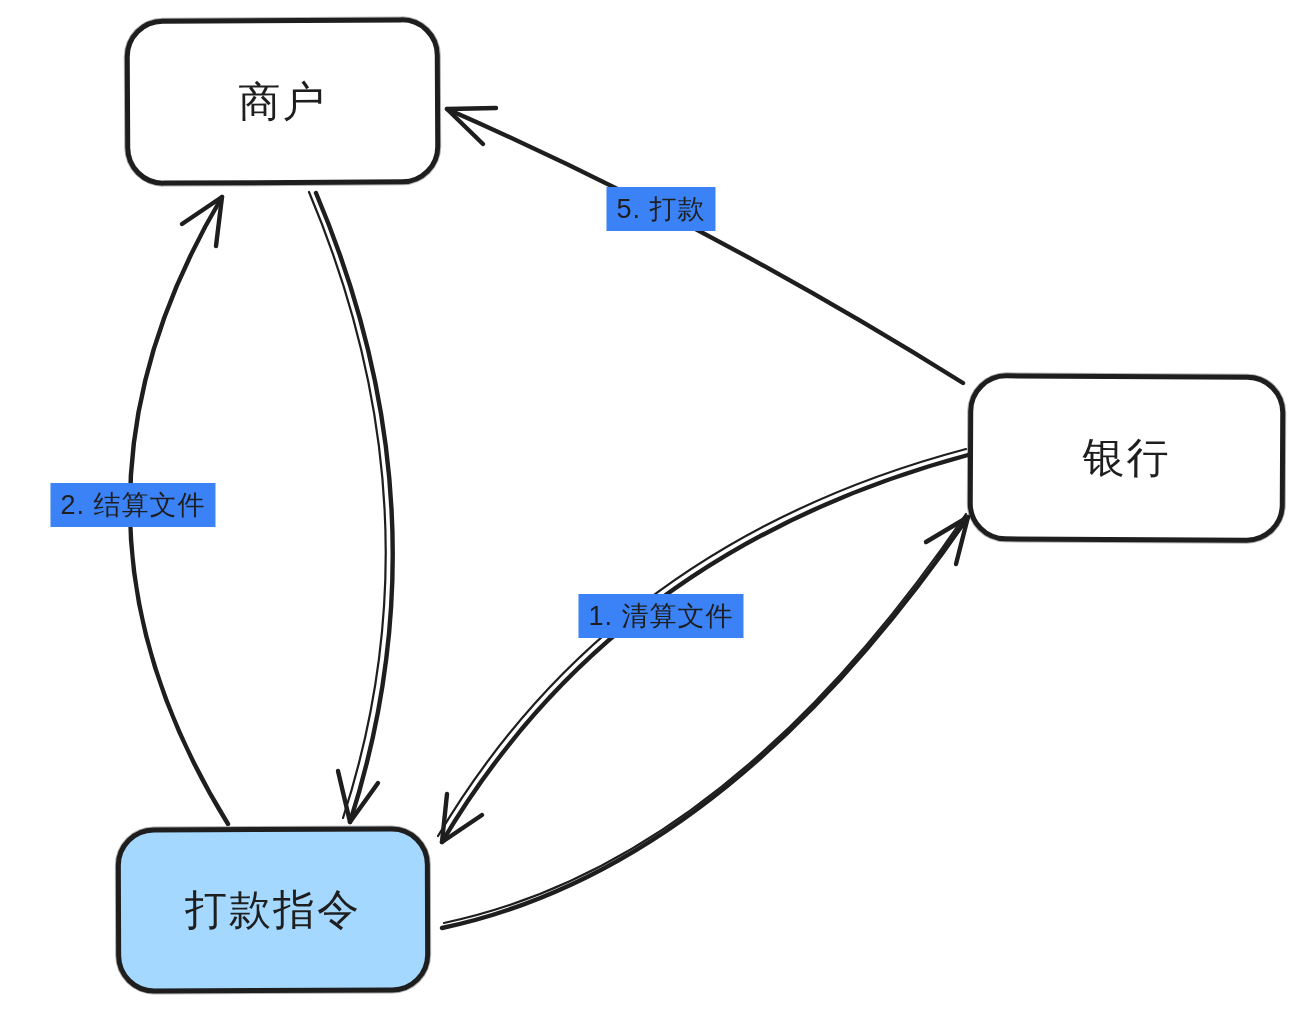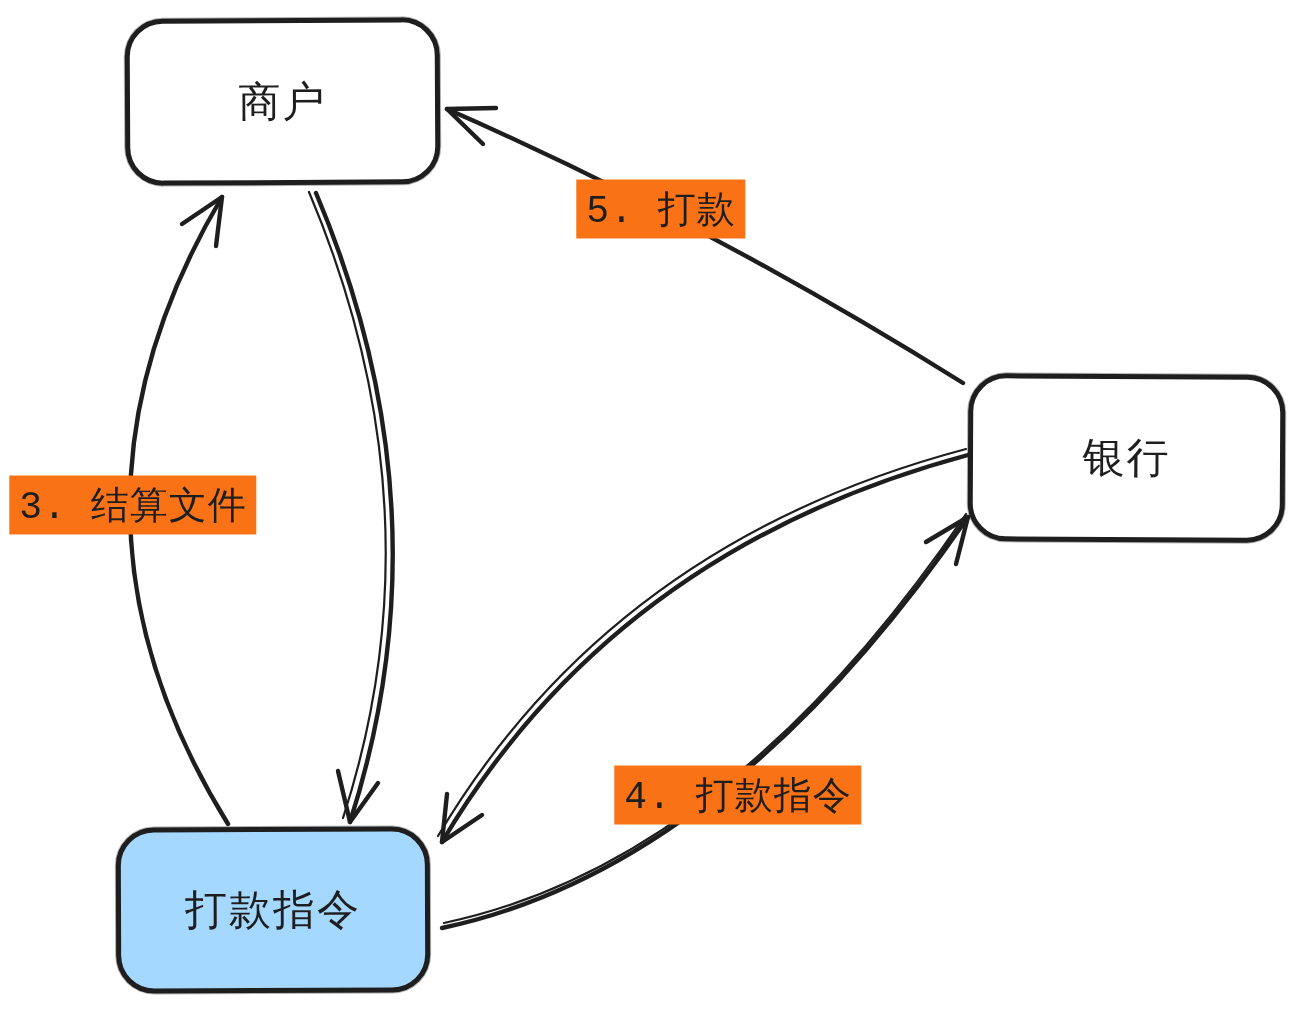--- a/index.html
+++ b/index.html
@@ -55,26 +55,25 @@
     transform: rotate(0.3deg);
   }
   .node[data-name="node-payment-system"] {
     left: 116px; top: 827px; width: 314px; height: 166px;
     background: #a5d8ff;
     transform: rotate(-0.2deg);
   }
   .edge-label {
     position: absolute;
     transform: translate(-50%, -50%);
-    background: #f97316;
+    background: #3b82f6;
     padding: 4px 10px;
-    font-size: 38px;
+    font-size: 27px;
     white-space: nowrap;
     letter-spacing: 1px;
-    font-family: Liberation Mono, monospace;
   }
   .edge-label[data-name="edge-label-clearing-file"]    { left: 661px; top: 616px; }
   .edge-label[data-name="edge-label-settlement-file"]  { left: 133px; top: 505px; }
   .edge-label[data-name="edge-label-withdraw-command"] { left: 395px; top: 502px; padding-left: 4px; padding-right: 4px; }
   .edge-label[data-name="edge-label-payout-command"]   { left: 738px; top: 795px; }
   .edge-label[data-name="edge-label-payout"]           { left: 661px; top: 209px; }
 </style>
 </head>
 <body>
 
@@ -104,22 +103,22 @@
       <path class="sketch" d="M444,923 Q728,863 966,514"></path>
       <path data-name="arrowhead-payout-command" d="M968,517 L926,542 M968,517 L956,564 M968,517 L938,558"></path>
     </g>
 
     <g data-name="arrow-payout">
       <path d="M963,383 Q705,222 447,109"></path>
       <path data-name="arrowhead-payout" d="M447,109 L496,108 M447,109 L483,144"></path>
     </g>
   </svg>
 
-  <div class="edge-label" data-name="edge-label-settlement-file">3. 结算文件</div>
-  <div class="edge-label" data-name="edge-label-payout-command">4. 打款指令</div>
+  <div class="edge-label" data-name="edge-label-clearing-file">1. 清算文件</div>
+  <div class="edge-label" data-name="edge-label-settlement-file">2. 结算文件</div>
   <div class="edge-label" data-name="edge-label-payout">5. 打款</div>
 
   <div class="node" data-name="node-merchant">
     <span data-name="node-merchant-label">商户</span>
   </div>
   <div class="node" data-name="node-bank">
     <span data-name="node-bank-label">银行</span>
   </div>
   <div class="node" data-name="node-payment-system">
     <span data-name="node-payment-system-label">打款指令</span>

